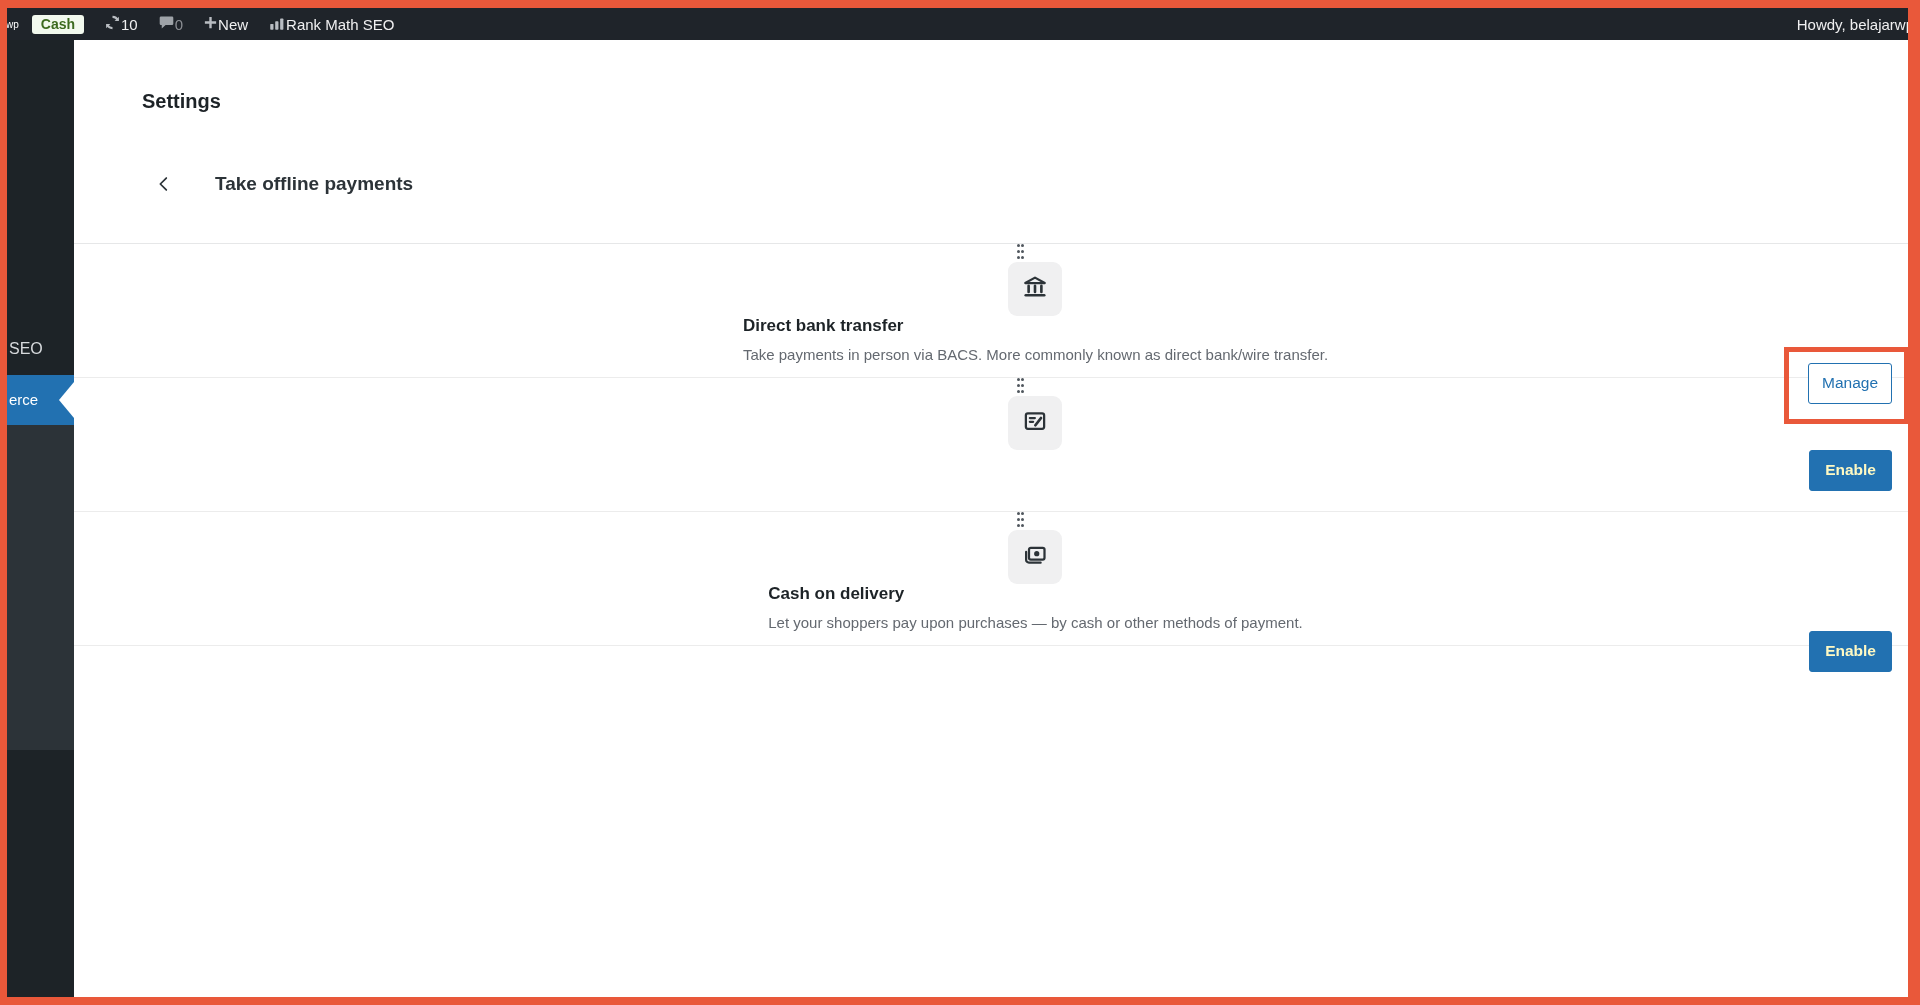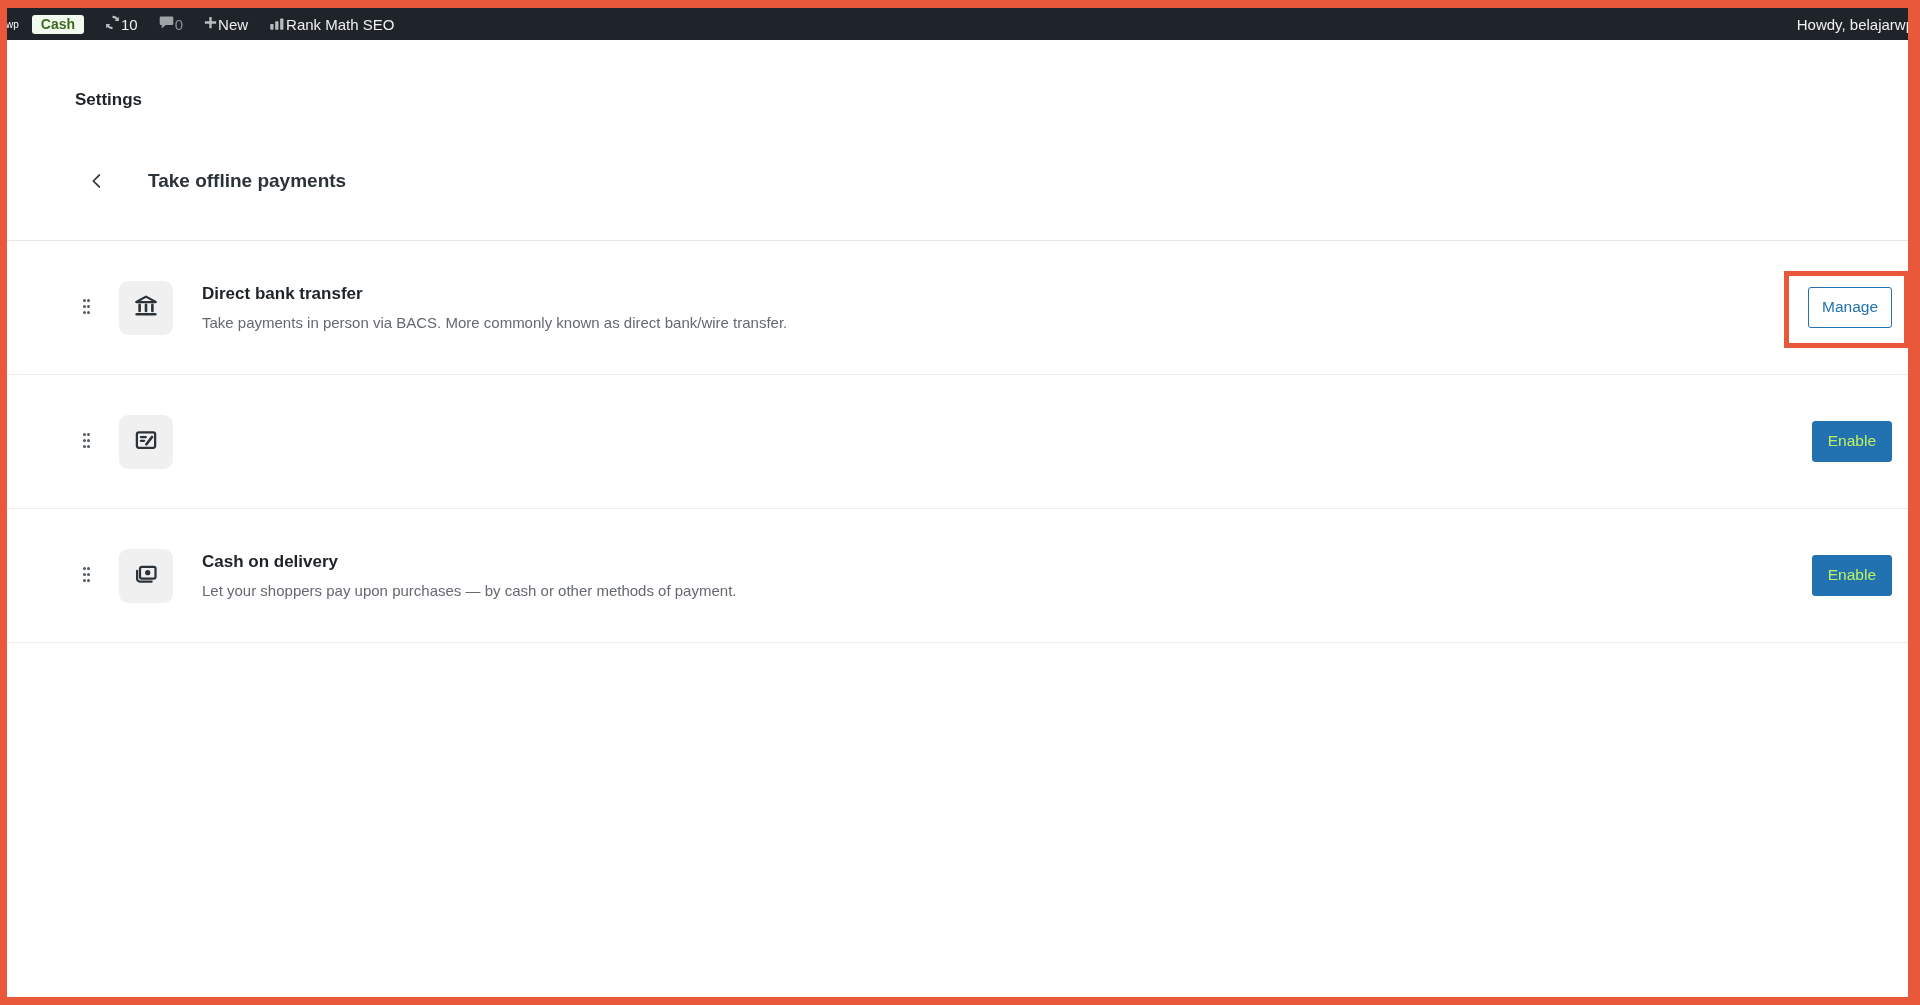--- a/index.html
+++ b/index.html
@@ -30,46 +30,46 @@
     background:var(--submenu-bg,#2c3338);}
   .seo-item{position:absolute;left:2px;top:300px;color:#d7dadd;font-size:16px;}
   .active-item{position:absolute;left:0;top:335px;width:100%;height:50px;
     background:var(--accent,#2271b1);color:#fff;font-size:15px;line-height:50px;padding-left:2px;box-sizing:border-box;}
   .menu-arrow{position:absolute;left:52px;top:342px;width:0;height:0;z-index:3;
     border-top:18px solid transparent;border-bottom:18px solid transparent;
     border-right:15px solid #fff;}
 
   
   .main{flex:1;background:#fff;min-width:0;}
-  .page-title{margin:50px 0 0 68px;font-size:17px;font-weight:700;color:var(--text-dark,#1d2327);}
+  .page-title{margin:50px 0 0 68px;font-size:20px;font-weight:700;color:var(--text-dark,#1d2327);}
 
   .tabs{display:flex;gap:33px;margin-top:56px;padding-left:58px;border-bottom:1px solid #dcdcde;}
   .tab{position:relative;font-size:17px;color:#50575e;padding-bottom:18px;cursor:pointer;}
   .tab.active{color:#1d2327;font-weight:700;}
   .tab.active::after{content:"";position:absolute;left:-2px;right:-2px;bottom:-1px;height:4px;
     background:var(--accent,#2271b1);border-radius:1px;}
 
   .section-head{display:flex;align-items:flex-start;gap:40px;margin-top:60px;padding-left:79px;}
   .section-title{font-size:19px;font-weight:700;color:#2c3338;}
   .section-divider{margin-top:44px;border-bottom:1px solid #e6e7e8;}
 
   .gateway-row{display:flex;align-items:center;height:134px;border-bottom:1px solid #ececec;
-    padding:0 16px 0 76px;box-sizing:border-box;}
+    padding:0 16px 0 76px;box-sizing:border-box;flex-direction:column;}
   .drag-handle{display:grid;grid-template-columns:repeat(2,4px);grid-auto-rows:6px;cursor:grab;}
   .drag-handle i{width:3px;height:3px;border-radius:50%;background:#50575e;display:block;}
   .icon-box{width:54px;height:54px;border-radius:9px;background:#f0f0f1;margin-left:28px;
     display:flex;align-items:center;justify-content:center;flex:0 0 54px;}
   .gw-text{margin-left:29px;}
   .gw-name{font-size:17px;font-weight:700;color:var(--text-dark,#1d2327);margin-bottom:10px;}
   .gw-desc{font-size:15px;color:var(--text-muted,#646970);}
   .gw-action{margin-left:auto;}
 
   .btn{font-family:inherit;font-size:15.5px;border-radius:3px;padding:10px 13px;cursor:pointer;line-height:1.2;}
   .btn-outline{background:#fff;color:var(--accent,#2271b1);border:1px solid var(--accent,#2271b1);}
-  .btn-solid{background:var(--accent,#2271b1);color:#bef264;border:1px solid var(--accent,#2271b1);padding:10px 15px;}
+  .btn-solid{background:var(--accent,#2271b1);color:#fef9c3;border:1px solid var(--accent,#2271b1);padding:10px 15px;font-weight:bold;}
 
   .manage-wrap{position:relative;display:inline-block;}
   .annotation-box{position:absolute;top:-16px;left:-24px;right:-17px;bottom:-20px;
     border:5px solid var(--annotation,#e9583a);pointer-events:none;}
 </style>
 </head>
 <body>
 
 <div class="frame">
 
@@ -117,20 +117,25 @@
       </span>
       <span>Rank Math SEO</span>
     </span>
 
     <span class="ab-spacer"></span>
     <span class="howdy">Howdy, belajarwp</span>
   </div>
 
   <div class="workspace">
 
+    <div class="sidebar">
+      <div class="submenu-block"></div>
+      <div class="seo-item">SEO</div>
+      <div class="active-item">erce</div>
+    </div>
     <div class="menu-arrow"></div>
 
     <div class="main">
       <h1 class="page-title">Settings</h1>
 
 
       <div class="section-head">
         <span style="display:flex;cursor:pointer;">
           <span>
             <svg viewBox="0 0 24 24" width="22" height="22">

